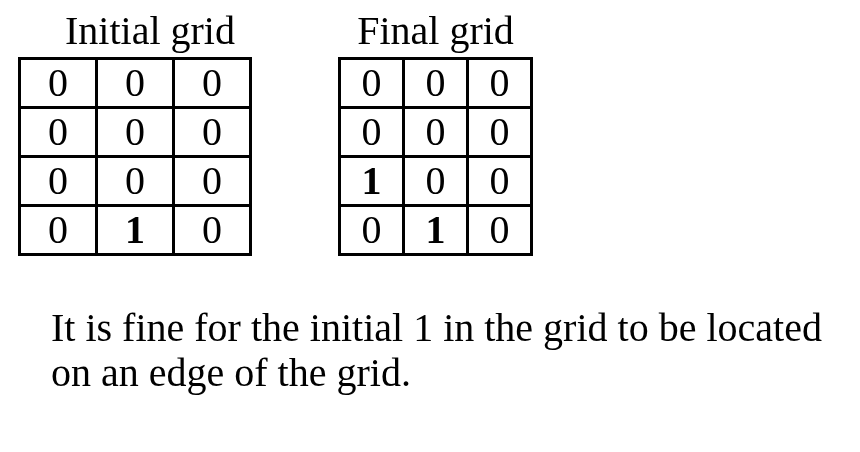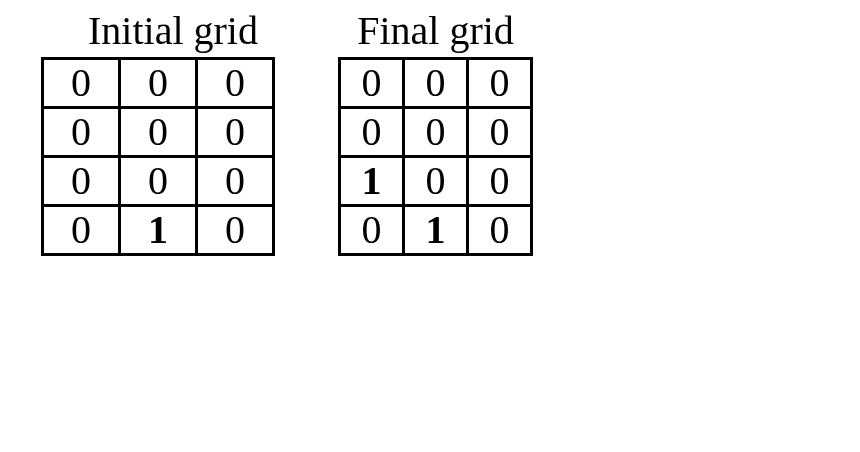--- a/index.html
+++ b/index.html
@@ -7,21 +7,21 @@
   body {
     background: #ffffff;
     color: #000000;
     font-family: "Liberation Serif", "DejaVu Serif", serif;
     position: relative;
     overflow: hidden;
   }
   .page { position: absolute; inset: 0; background: #ffffff; }
 
   .grid-block { position: absolute; top: 8px; }
-  .grid-block.initial { left: 41px; width: 264px; }
+  .grid-block.initial { left: 18px; width: 264px; }
   .grid-block.final  { left: 338px; width: 195px; }
 
   .grid-title {
     text-align: center;
     font-size: 40px;
     line-height: 46px;
     height: 46px;
     white-space: nowrap;
   }
 
@@ -106,14 +106,16 @@
         </tr>
         <tr>
           <td>0</td>
           <td class="one">1</td>
           <td>0</td>
         </tr>
       </tbody>
     </table>
   </div>
 
+  <div class="note">It is fine for the initial 1 in the grid to be located
+on an edge of the grid.</div>
 
 </div>
 
 </body></html>

